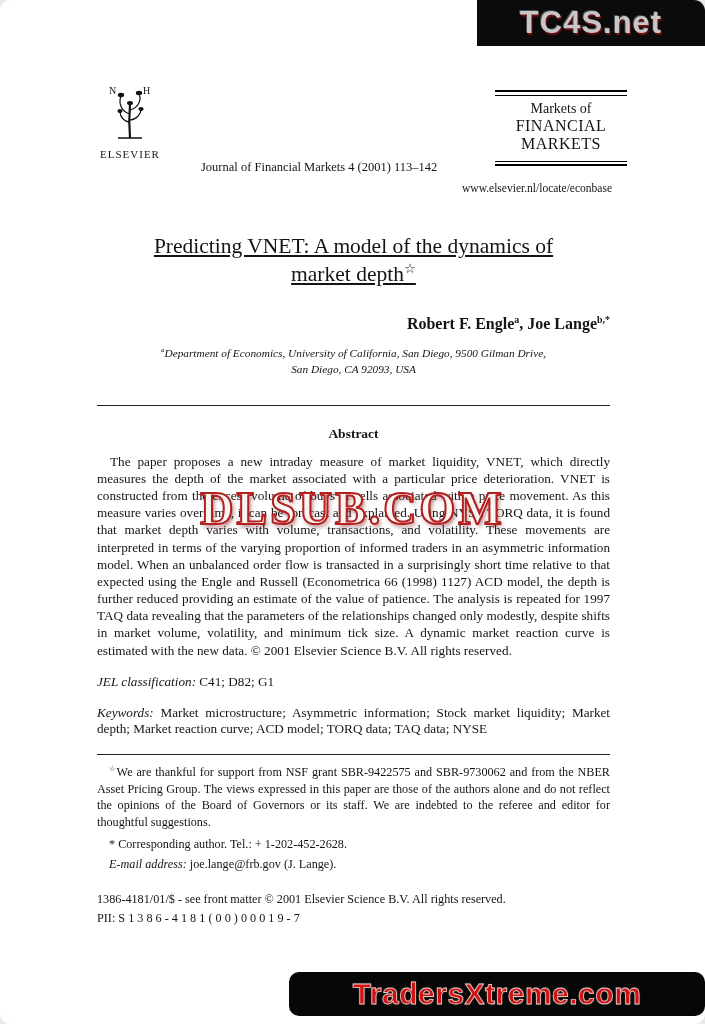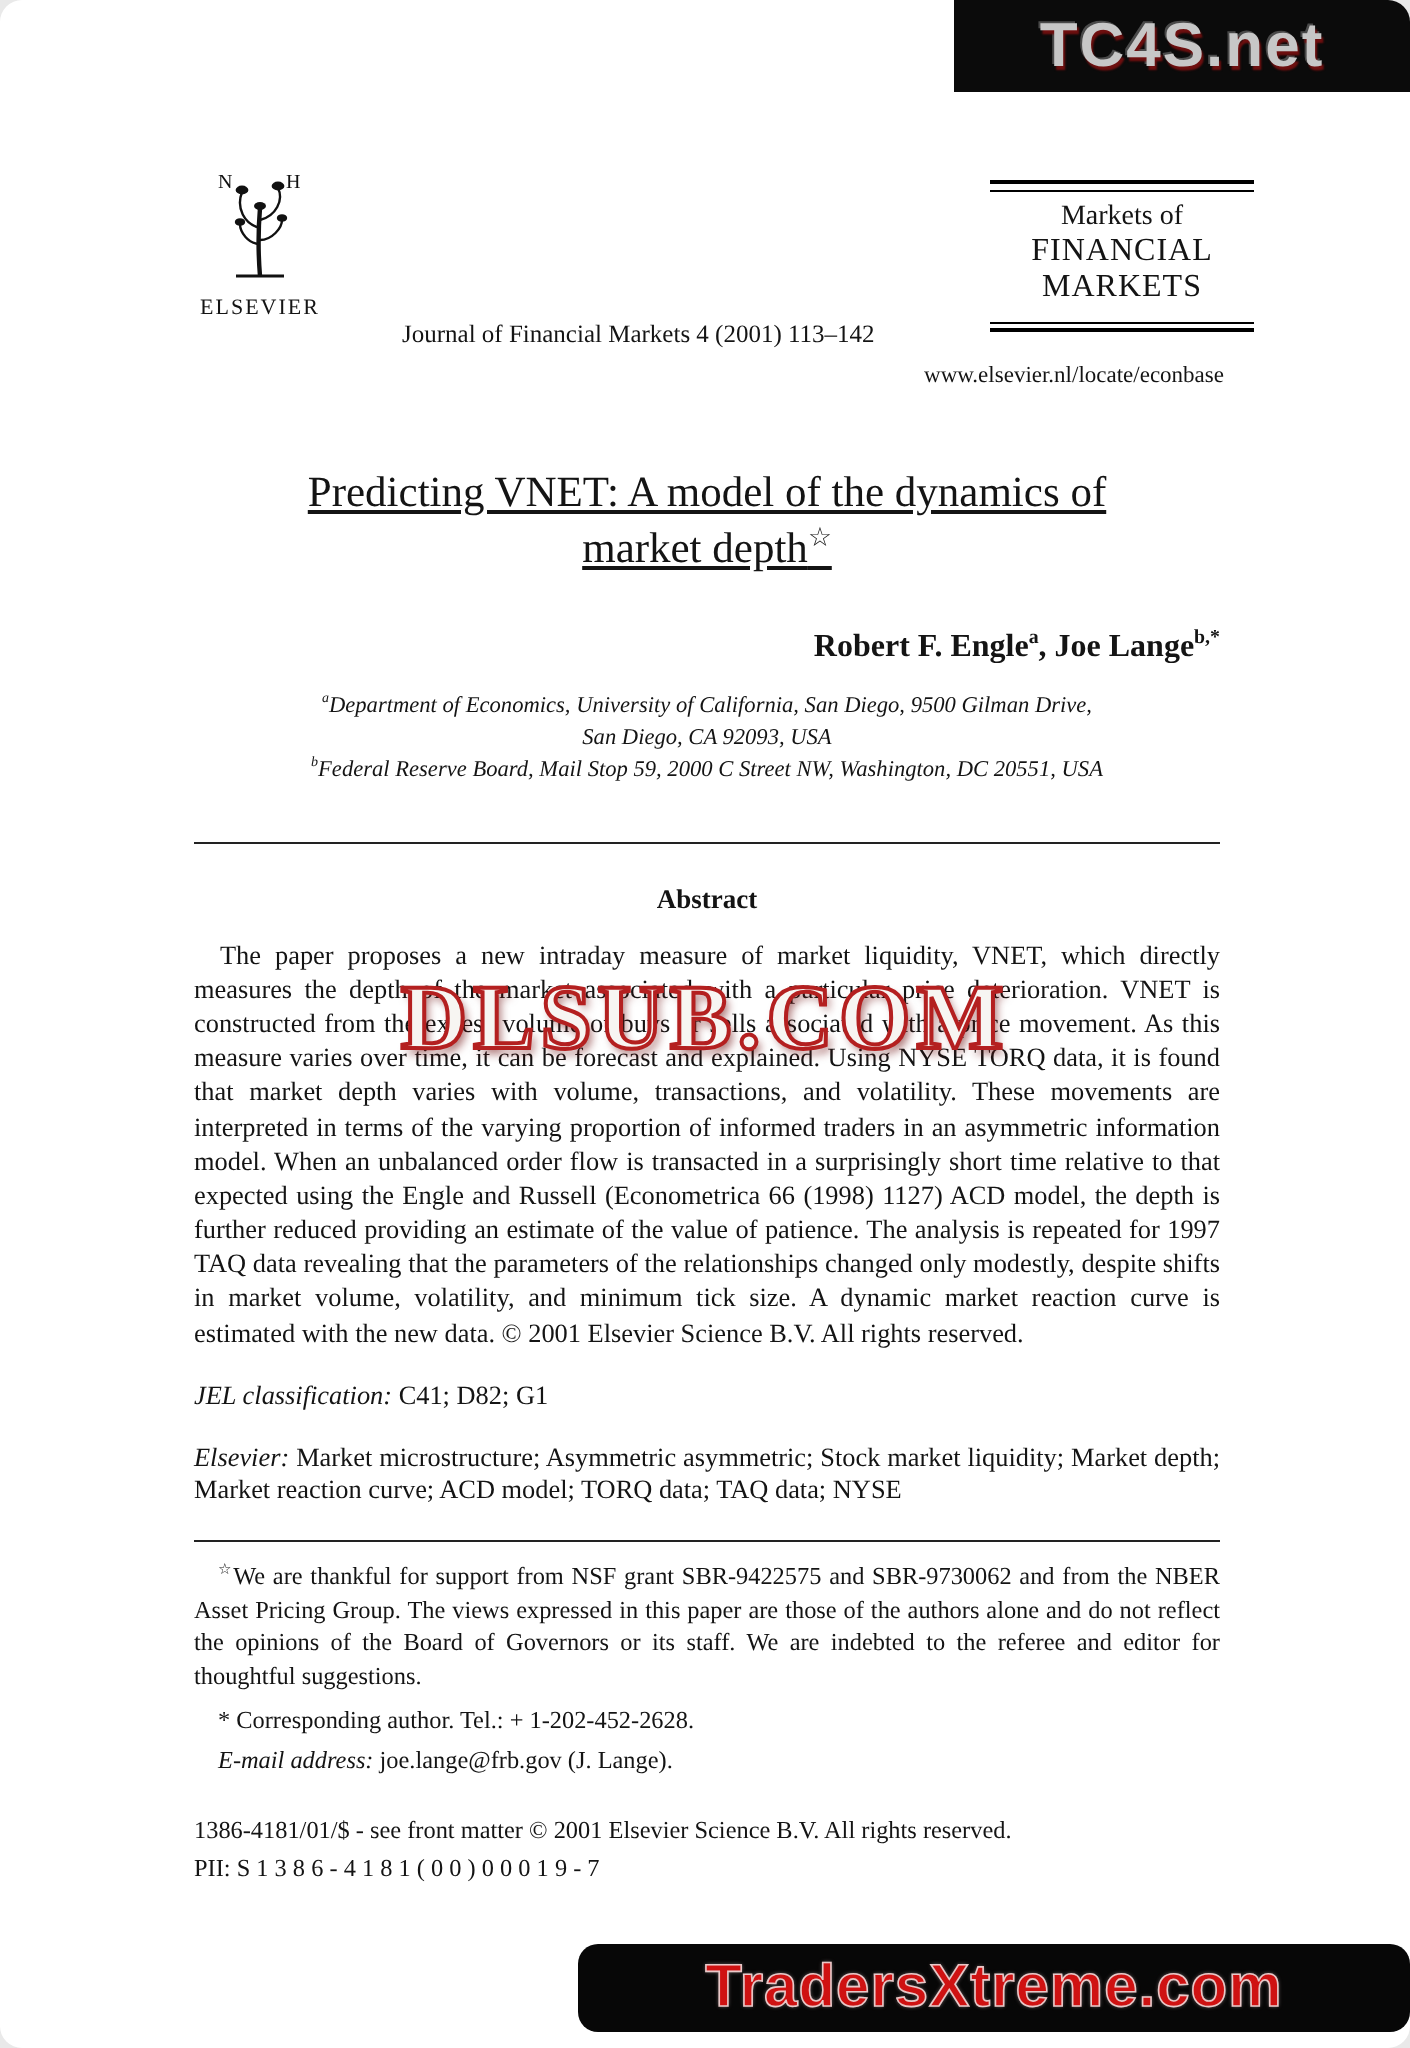--- a/index.html
+++ b/index.html
@@ -114,36 +114,35 @@
       <span>market depth</span><sup>☆</sup>
     </h1>
 
     <div class="authors">
       <span>Robert F. Engle</span><sup>a</sup><span>, </span><span>Joe Lange</span><sup>b,*</sup>
     </div>
 
     <div class="affils">
       <div><sup>a</sup><span>Department of Economics, University of California, San Diego, 9500 Gilman Drive,</span></div>
       <div>San Diego, CA 92093, USA</div>
-      <div><sup>b</sup><span>Federal Reserve Board, Mail Stop 59, 2000 C Street NW, Washington, DC 20551, USA</span></div>
     </div>
 
     <hr class="rule">
 
     <div class="abstract-head">Abstract</div>
     <p class="abstract-text">The paper proposes a new intraday measure of market liquidity, VNET, which directly measures the depth of the market associated with a particular price deterioration. VNET is constructed from the excess volume of buys or sells associated with a price movement. As this measure varies over time, it can be forecast and explained. Using NYSE TORQ data, it is found that market depth varies with volume, transactions, and volatility. These movements are interpreted in terms of the varying proportion of informed traders in an asymmetric information model. When an unbalanced order flow is transacted in a surprisingly short time relative to that expected using the Engle and Russell (Econometrica 66 (1998) 1127) ACD model, the depth is further reduced providing an estimate of the value of patience. The analysis is repeated for 1997 TAQ data revealing that the parameters of the relationships changed only modestly, despite shifts in market volume, volatility, and minimum tick size. A dynamic market reaction curve is estimated with the new data.  © 2001 Elsevier Science B.V. All rights reserved.</p>
 
     <p class="meta-line">
       <span class="it">JEL classification:</span>
       <span>C41; D82; G1</span>
     </p>
 
     <p class="meta-line">
-      <span class="it">Elsevier:</span>
-      <span>Market microstructure; Asymmetric asymmetric; Stock market liquidity; Market depth; Market reaction curve; ACD model; TORQ data; TAQ data; NYSE</span>
+      <span class="it">Keywords:</span>
+      <span>Market microstructure; Asymmetric information; Stock market liquidity; Market depth; Market reaction curve; ACD model; TORQ data; TAQ data; NYSE</span>
     </p>
 
     <hr class="rule2">
 
     <div class="footnotes">
       <p class="fn fn-star"><sup>☆</sup><span>We are thankful for support from NSF grant SBR-9422575 and SBR-9730062 and from the NBER Asset Pricing Group. The views expressed in this paper are those of the authors alone and do not reflect the opinions of the Board of Governors or its staff. We are indebted to the referee and editor for thoughtful suggestions.</span></p>
       <p class="fn fn-corr">* Corresponding author. Tel.: + 1-202-452-2628.</p>
       <p class="fn fn-email">
         <span class="it">E-mail address:</span>
         <span>joe.lange@frb.gov (J. Lange).</span>

